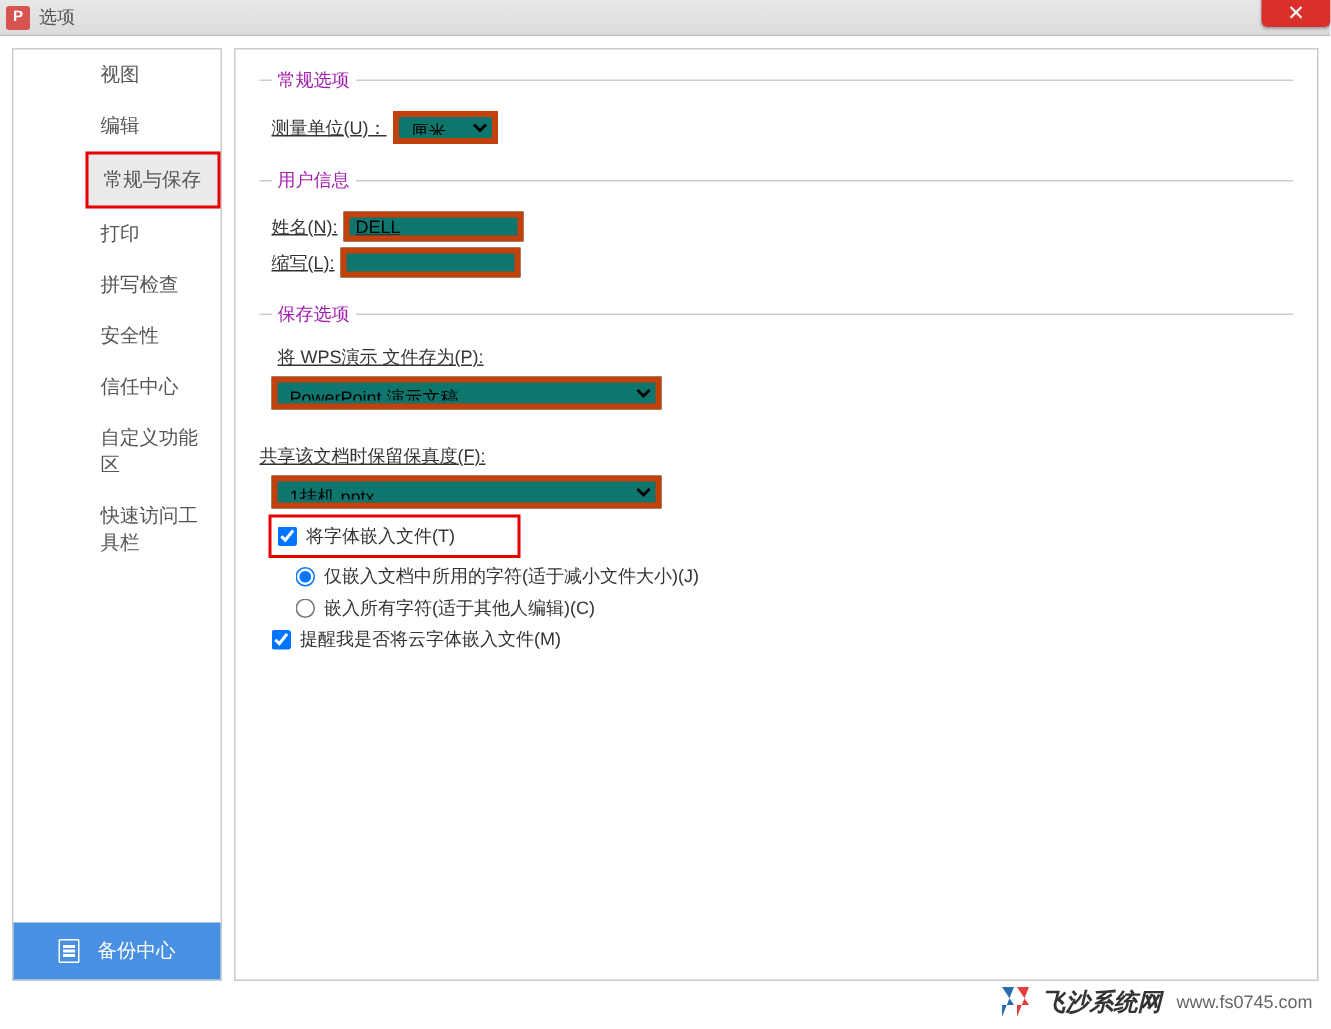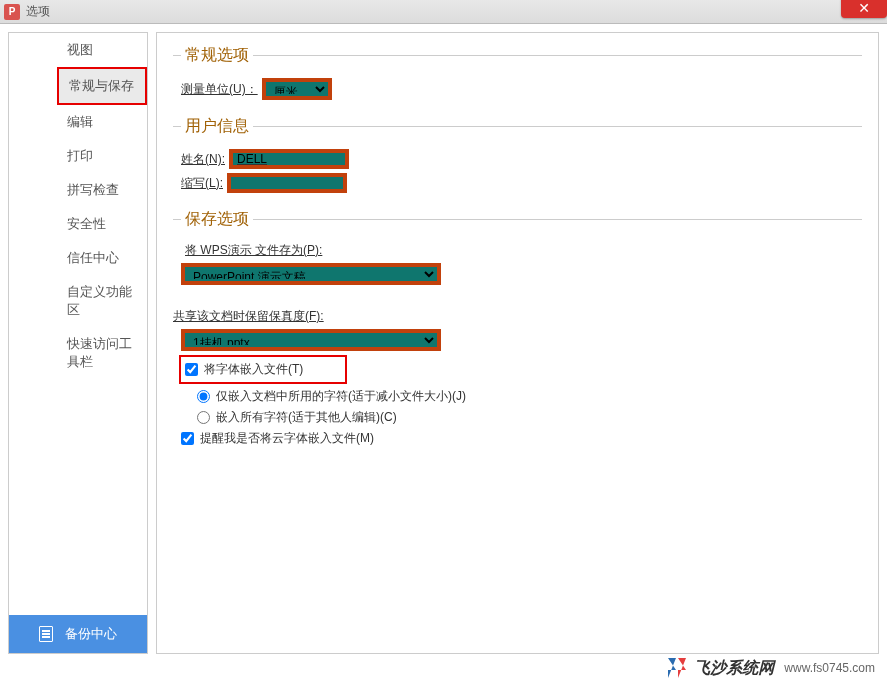--- a/index.html
+++ b/index.html
@@ -98,22 +98,22 @@
       overflow: auto;
     }
     fieldset {
       border: none;
       border-top: 1px solid #ccc;
       margin-bottom: 8px;
       padding: 8px 0 4px 8px;
     }
     legend {
       padding: 0 4px;
-      color: #a16207;
-      font-size: 16px;
+      color: #a21caf;
+      font-size: 12px;
     }
     .form-row {
       display: flex;
       align-items: center;
       margin: 4px 0;
       text-decoration: underline;
     }
     .form-row label.lbl { width: auto; margin-right: 4px; }
     select, input[type="text"] {
       border: 4px solid #c2410c;
@@ -161,22 +161,22 @@
   <div class="close-btn">
     <span>✕</span>
   </div>
 </div>
 
 <div class="dialog-body">
   <div class="sidebar-wrap">
     <div class="sidebar-outer">
       <div class="sidebar" style="height:100%;">
         <div class="sidebar-item">视图</div>
+        <div class="sidebar-item">编辑</div>
         <div class="sidebar-item selected highlight-red">常规与保存</div>
-        <div class="sidebar-item">编辑</div>
         <div class="sidebar-item">打印</div>
         <div class="sidebar-item">拼写检查</div>
         <div class="sidebar-item">安全性</div>
         <div class="sidebar-item">信任中心</div>
         <div class="sidebar-item">自定义功能区</div>
         <div class="sidebar-item">快速访问工具栏</div>
         <div class="backup-btn">
           <span class="icon"></span>
           <span>备份中心</span>
         </div>

